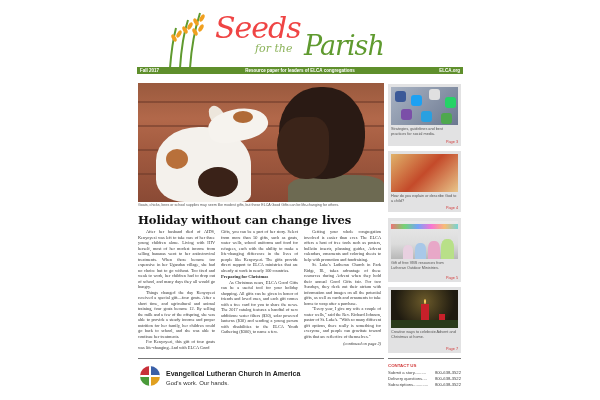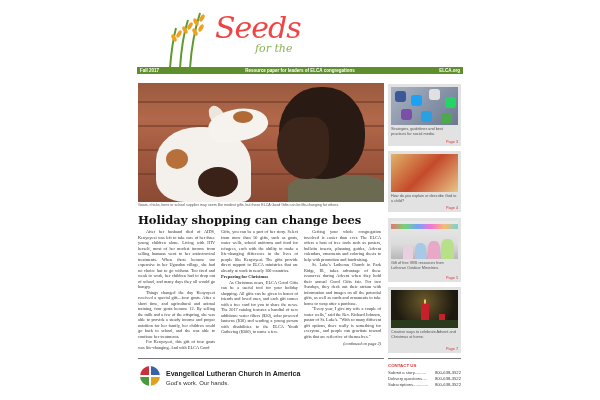--- a/index.html
+++ b/index.html
@@ -80,20 +80,21 @@
         <ellipse cx="23" cy="22" rx="2" ry="4" transform="rotate(-30 23 22)"></ellipse>
         <ellipse cx="28" cy="18" rx="2" ry="4" transform="rotate(30 28 18)"></ellipse>
         <ellipse cx="34" cy="14" rx="2" ry="4" transform="rotate(-30 34 14)"></ellipse>
         <ellipse cx="40" cy="10" rx="2" ry="4" transform="rotate(30 40 10)"></ellipse>
         <ellipse cx="33" cy="24" rx="2" ry="4" transform="rotate(-30 33 24)"></ellipse>
         <ellipse cx="39" cy="20" rx="2" ry="4" transform="rotate(30 39 20)"></ellipse>
       </g>
     </svg>
     <span class="title-seeds">Seeds</span>
     <span class="title-forthe">for the</span>
+    <span class="title-parish">Parish</span>
     <div class="banner">
       <span class="l">Fall 2017</span>
       <span class="c">Resource paper for leaders of ELCA congregations</span>
       <span class="r">ELCA.org</span>
     </div>
   </div>
 
   <div class="hero">
     <div class="brick" style="left:0;top:18px;width:246px;"></div>
     <div class="brick" style="left:0;top:42px;width:246px;"></div>
@@ -104,21 +105,21 @@
     <div class="goat-ear"></div>
     <div class="goat-head"></div>
     <div class="goat-spot"></div>
     <div class="boy-shirt"></div>
     <div class="boy-head"></div>
     <div class="boy-face"></div>
     <div class="boy-hand"></div>
   </div>
   <div class="caption">Goats, chicks, bees or school supplies may seem like modest gifts, but these ELCA Good Gifts can be life-changing for others.</div>
 
-  <div class="headline">Holiday shopping can change bees</div>
+  <div class="headline">Holiday without can change lives</div>
 
   <div class="col col1">
     <p>After her husband died of AIDS, Kenyoyezi was left to take care of her three young children alone. Living with HIV herself, most of her modest income from selling bananas went to her antiretroviral treatments. When those became too expensive in her Ugandan village, she had no choice but to go without. Too tired and weak to work, her children had to drop out of school, and many days they all would go hungry.</p>
     <p>Things changed the day Kenyoyezi received a special gift—four goats. After a short time, and agricultural and animal training, four goats became 12. By selling the milk and a few of the offspring, she was able to provide a steady income and proper nutrition for her family, her children could go back to school, and she was able to continue her treatments.</p>
     <p>For Kenyoyezi, this gift of four goats was life-changing. And with ELCA Good</p>
   </div>
   <div class="col col2">
     <p style="text-indent:0">Gifts, you can be a part of her story. Select from more than 50 gifts, such as goats, water wells, school uniforms and food for refugees, each with the ability to make a life-changing difference in the lives of people like Kenyoyezi. The gifts provide direct support to ELCA ministries that are already at work in nearly 100 countries.</p>
     <h4>Preparing for Christmas</h4>
     <p>As Christmas nears, ELCA Good Gifts can be a useful tool for your holiday shopping. All gifts can be given in honor of friends and loved ones, and each gift comes with a free card for you to share the news. The 2017 catalog features a handful of new additions: water filters ($30), solar powered lanterns ($30) and sending a young person with disabilities to the ELCA Youth Gathering ($300), to name a few.</p>

